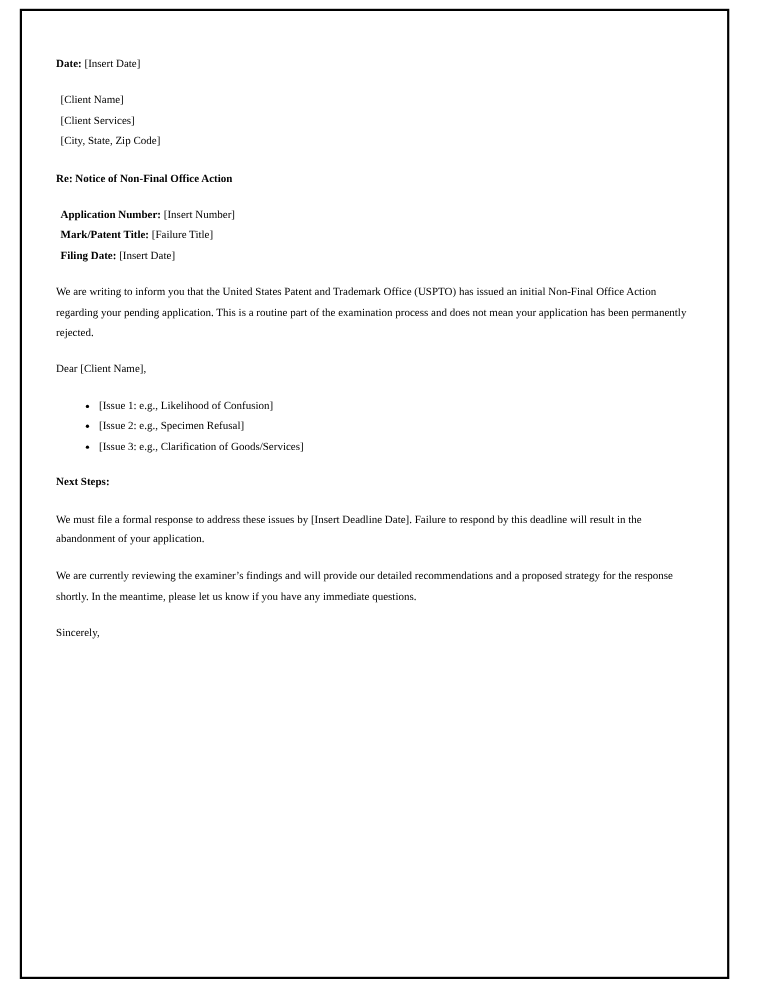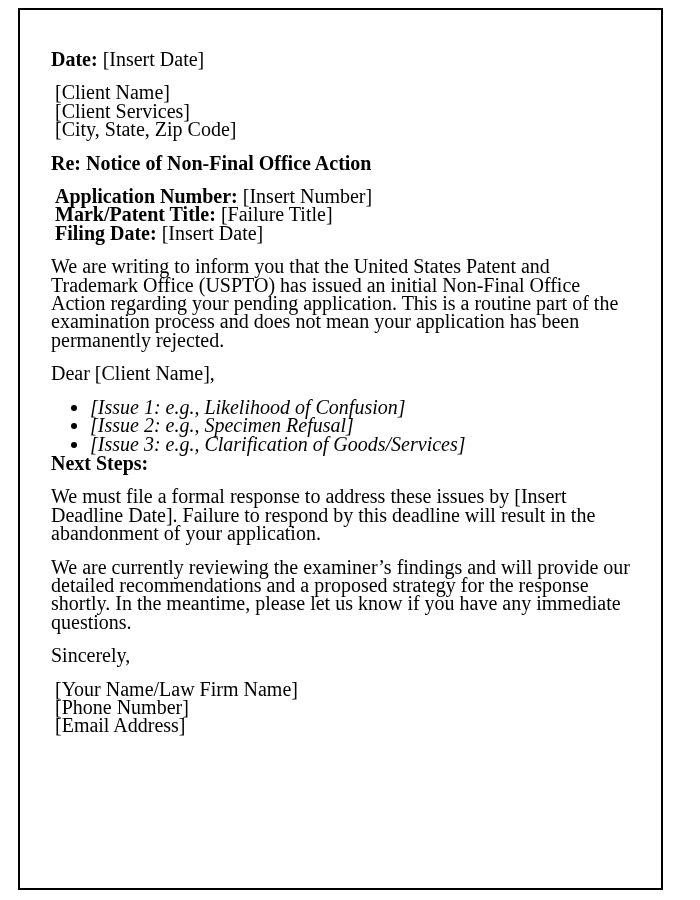--- a/index.html
+++ b/index.html
@@ -13,33 +13,32 @@
   }
   .letter-frame {
     position: absolute;
     left: 18px;
     top: 8px;
     width: 645px;
     height: 882px;
     border: 2px solid #000000;
     background: #ffffff;
     padding: 40px 31px 0 31px;
-    font-size: 20px;
+    font-size: 10px;
     line-height: 18.4px;
     overflow: hidden;
   }
   p { margin: 0 0 15px 0; }
   .tight p { margin: 0; }
   .block { margin: 0 0 15px 4px; }
   strong, .bold { font-weight: bold; }
   ul.issues {
-    margin: 0 0 1px 0;
+    margin: 0 0 14px 0;
     padding-left: 39px;
     list-style-type: disc;
-    font-style: italic;
   }
   ul.issues li { margin: 0; }
 </style>
 </head>
 <body>
 
 <div class="letter-frame">
 
   <p><strong>Date:</strong> <span>[Insert Date]</span></p>
 
@@ -70,19 +69,14 @@
   </ul>
 
   <p class="bold">Next Steps:</p>
 
   <p>We must file a formal response to address these issues by [Insert Deadline Date]. Failure to respond by this deadline will result in the abandonment of your application.</p>
 
   <p>We are currently reviewing the examiner’s findings and will provide our detailed recommendations and a proposed strategy for the response shortly. In the meantime, please let us know if you have any immediate questions.</p>
 
   <p>Sincerely,</p>
 
-  <div class="block tight">
-    <p>[Your Name/Law Firm Name]</p>
-    <p>[Phone Number]</p>
-    <p>[Email Address]</p>
-  </div>
 
 </div>
 
 </body></html>

